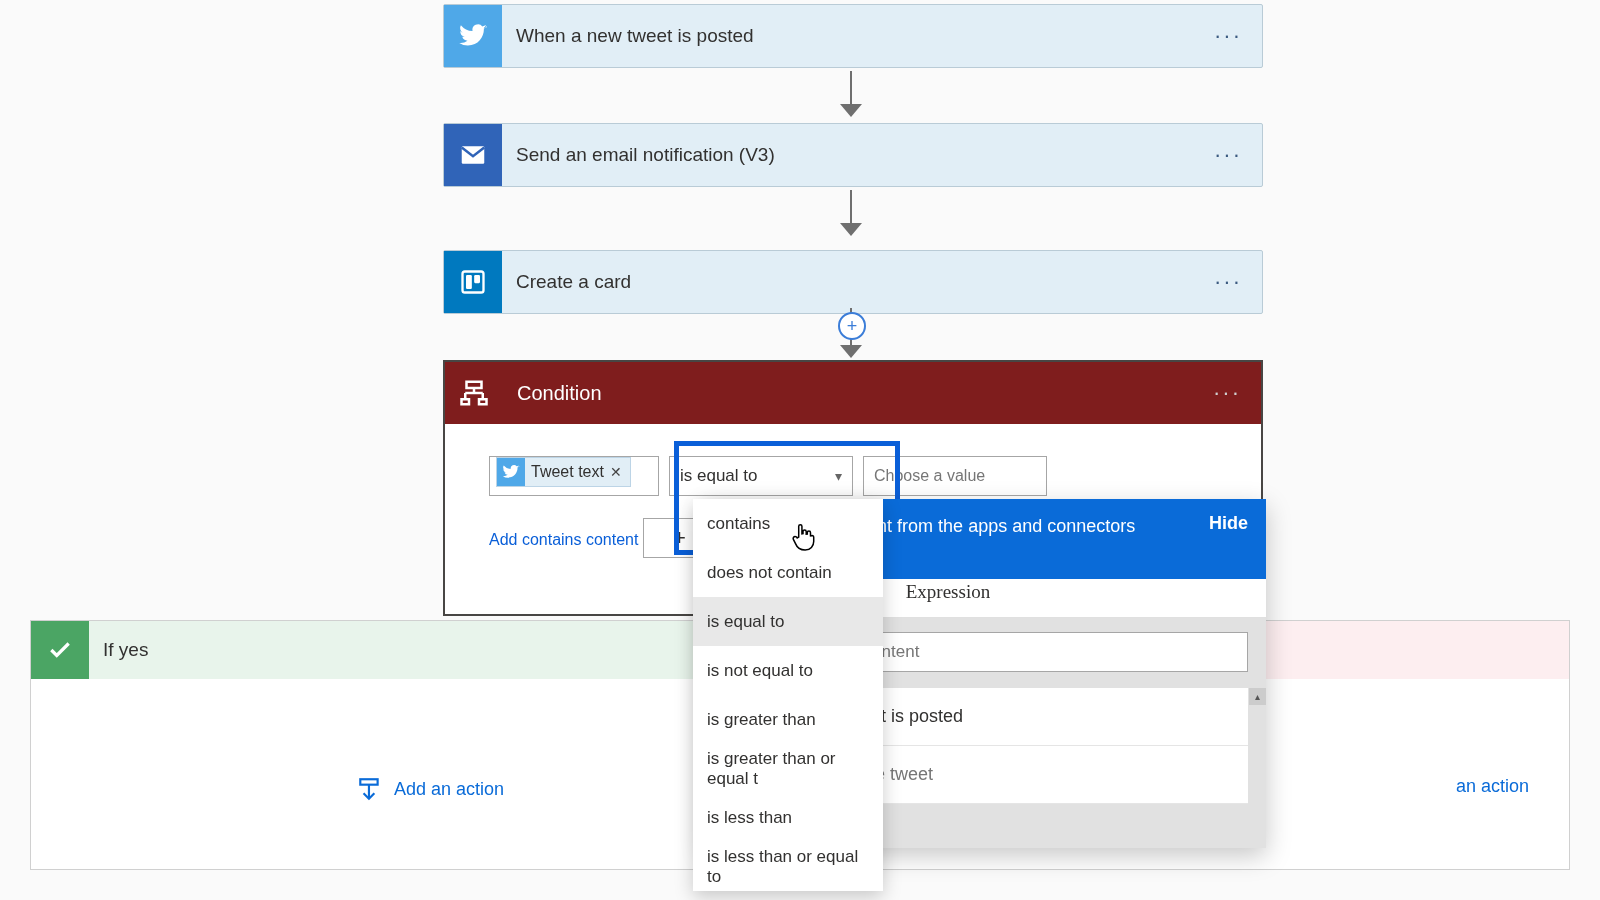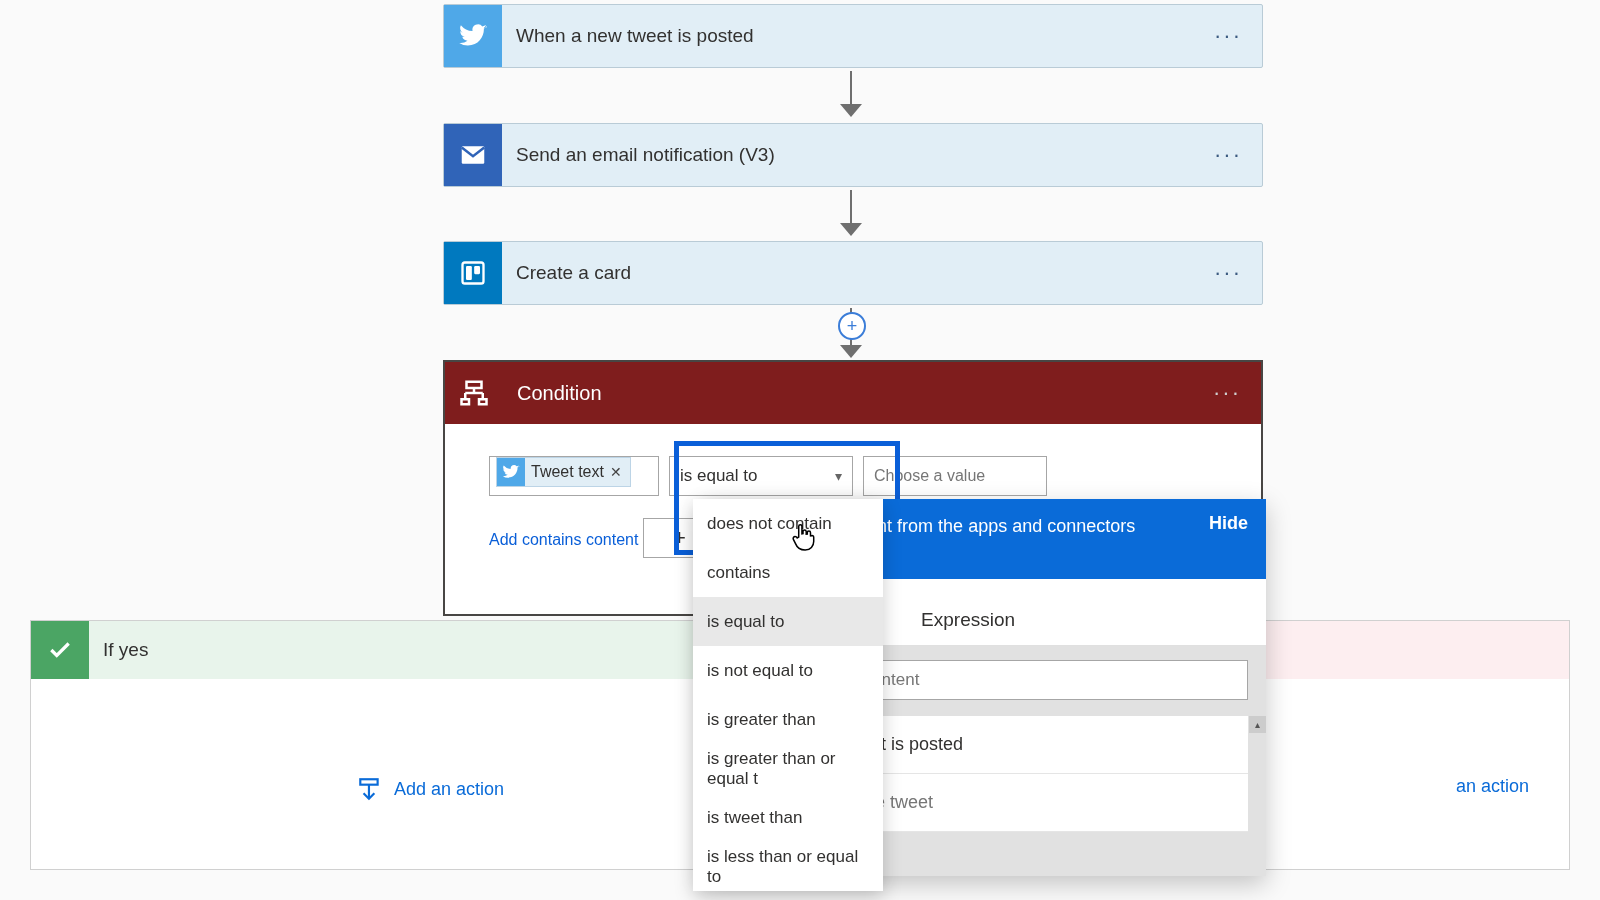--- a/index.html
+++ b/index.html
@@ -254,22 +254,23 @@
     display: flex;
     justify-content: space-between;
     align-items: flex-start;
     font-size: 18px;
   }
   .dyn-header .msg { max-width: 420px; line-height: 1.45; }
   .dyn-header .hide { font-weight: 600; cursor: pointer; }
   .dyn-tabs {
     display: flex;
     gap: 40px;
-    padding: 30px 22px 0 22px;
+    padding: 2px 22px 0 22px;
     border-bottom: 1px solid #e0e0e0;
+    font-family: Liberation Serif, serif;
   }
   .dyn-tabs .tab {
     font-size: 19px;
     padding-bottom: 10px;
     cursor: pointer;
     color: #323130;
   }
   .dyn-tabs .tab.active {
     font-weight: 600;
     border-bottom: 4px solid #0a6bd8;
@@ -379,21 +380,21 @@
           <path d="M3 6l9 7 9-7" stroke="#3064b8" stroke-width="2"></path>
         </svg>
     </div>
     <div class="label">Send an email notification (V3)</div>
     <div class="menu-dots">···</div>
   </div>
 
   <div class="arrow-down" style="top:190px;height:35px"></div>
   <div class="arrow-head" style="top:223px"></div>
 
-  <div class="flow-card" style="top:241px">
+  <div class="flow-card" style="top:250px">
     <div class="icon-box trello-box">
       <svg width="28" height="28" viewBox="0 0 24 24" fill="#fff">
           <rect x="3" y="3" width="18" height="18" rx="2" fill="none" stroke="#fff" stroke-width="2"></rect>
           <rect x="6" y="6" width="5" height="12" rx="1"></rect>
           <rect x="13" y="6" width="5" height="7" rx="1"></rect>
         </svg>
     </div>
     <div class="label">Create a card</div>
     <div class="menu-dots">···</div>
   </div>
@@ -506,27 +507,27 @@
           <span style="visibility:hidden">When a new tw</span><span>eet is posted</span>
         </div>
         <div class="section-item" style="color:#767676">
           <span style="visibility:hidden">Text conte</span><span>nt of the tweet</span>
         </div>
       </div>
     </div>
   </div>
 
   <div class="op-dropdown">
+    <div class="opt">contains</div>
     <div class="opt">does not contain</div>
-    <div class="opt">contains</div>
     <div class="opt sel">is equal to</div>
     <div class="opt">is not equal to</div>
     <div class="opt">is greater than</div>
     <div class="opt">is greater than or equal t</div>
-    <div class="opt">is tweet than</div>
+    <div class="opt">is less than</div>
     <div class="opt">is less than or equal to</div>
   </div>
 
   <div class="highlight-box" style="left:674px; top:441px; width:226px; height:114px"></div>
 
   <div class="hand-cursor">
     <svg width="26" height="30" viewBox="0 0 24 28" fill="#fff" stroke="#000" stroke-width="1.4">
       <path d="M8 14V4a1.5 1.5 0 0 1 3 0v7l1-.2V9a1.5 1.5 0 0 1 3 0v2.3l1-.1V10a1.5 1.5 0 0 1 3 0v3l.5.1a1.5 1.5 0 0 1 2.5 1.1v4c0 4-3 8-8 8s-8-3.5-9-6l-2-4c-.6-1.2.3-2.6 1.6-2.6.9 0 1.6.5 2 1.3L8 14z"></path>
     </svg>
   </div>

